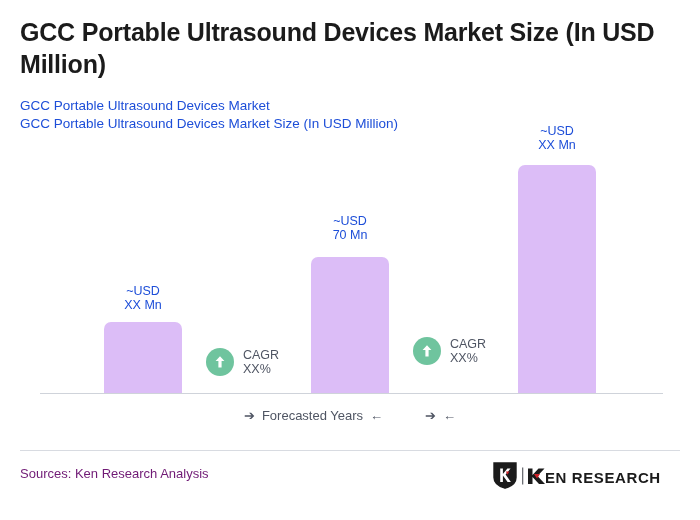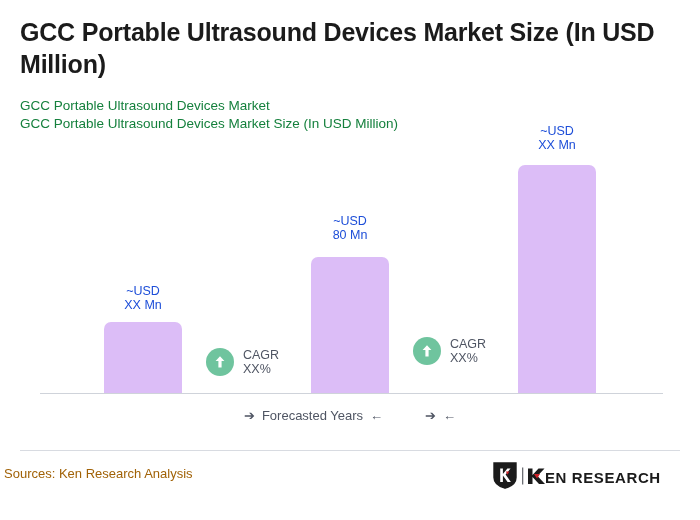--- a/index.html
+++ b/index.html
@@ -35,21 +35,21 @@
     letter-spacing: -0.2px;
   }
   .subtitles {
     position: absolute;
     left: 20px;
     top: 97px;
     width: 620px;
   }
   .subtitle-line {
     font-size: 13.5px;
-    color: #15803d;
+    color: #1d4ed8;
     line-height: 18px;
     white-space: nowrap;
   }
 
   
   .chart {
     position: absolute;
     left: 0;
     top: 0;
     width: 700px;
@@ -130,24 +130,24 @@
   .footer-rule {
     position: absolute;
     left: 20px;
     top: 450px;
     width: 660px;
     height: 1px;
     background: #d8dbe1;
   }
   .sources {
     position: absolute;
-    left: 4px;
+    left: 20px;
     top: 466px;
     font-size: 13px;
-    color: #a16207;
+    color: #701a75;
     white-space: nowrap;
   }
   .logo {
     position: absolute;
     right: 22px;
     top: 462px;
     display: flex;
     align-items: center;
     gap: 5px;
   }
@@ -183,21 +183,21 @@
         </svg>
       </div>
       <div class="cagr-text">
         <div>CAGR</div>
         <div>XX%</div>
       </div>
     </div>
 
     <div class="bar-label" style="left:310px; top:214px; width:80px;">
       <div>~USD</div>
-      <div>80 Mn</div>
+      <div>70 Mn</div>
     </div>
     <div class="bar" style="left:311px; top:257px; width:78px; height:136px;"></div>
 
     <div class="cagr" style="left:413px; top:337px;">
       <div class="cagr-circle">
         <svg width="12" height="14" viewBox="0 0 12 14" aria-hidden="true">
           <path d="M6 1.2 L10.4 6 H7.6 V12.6 H4.4 V6 H1.6 Z" fill="#ffffff"></path>
         </svg>
       </div>
       <div class="cagr-text">

